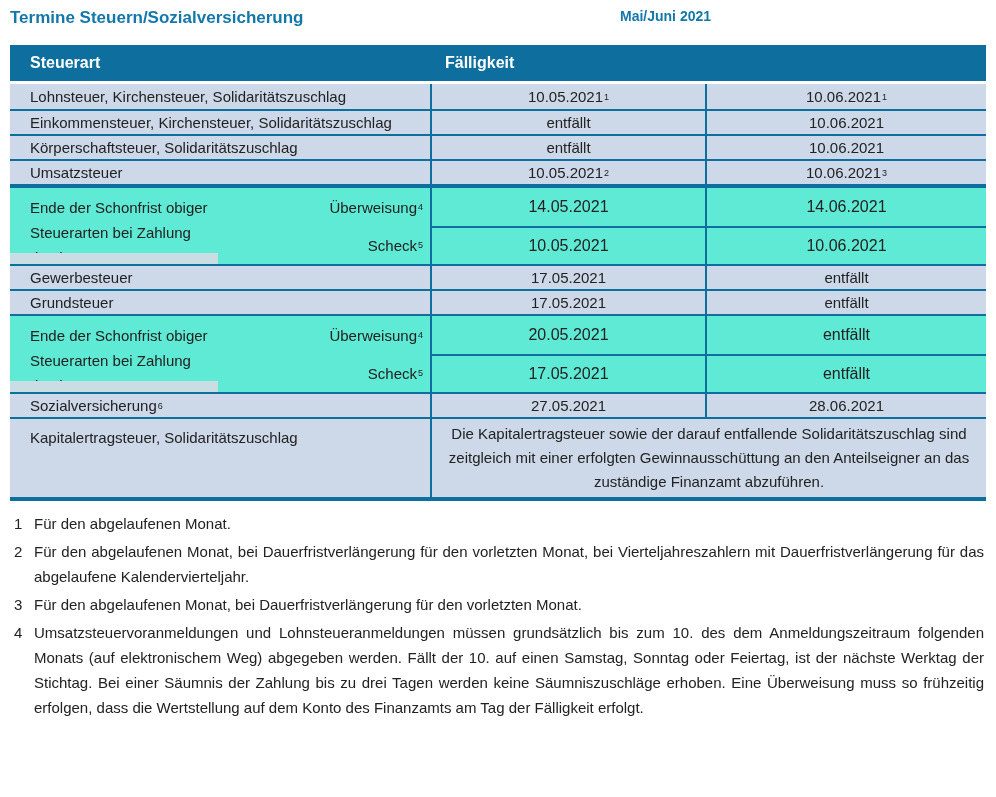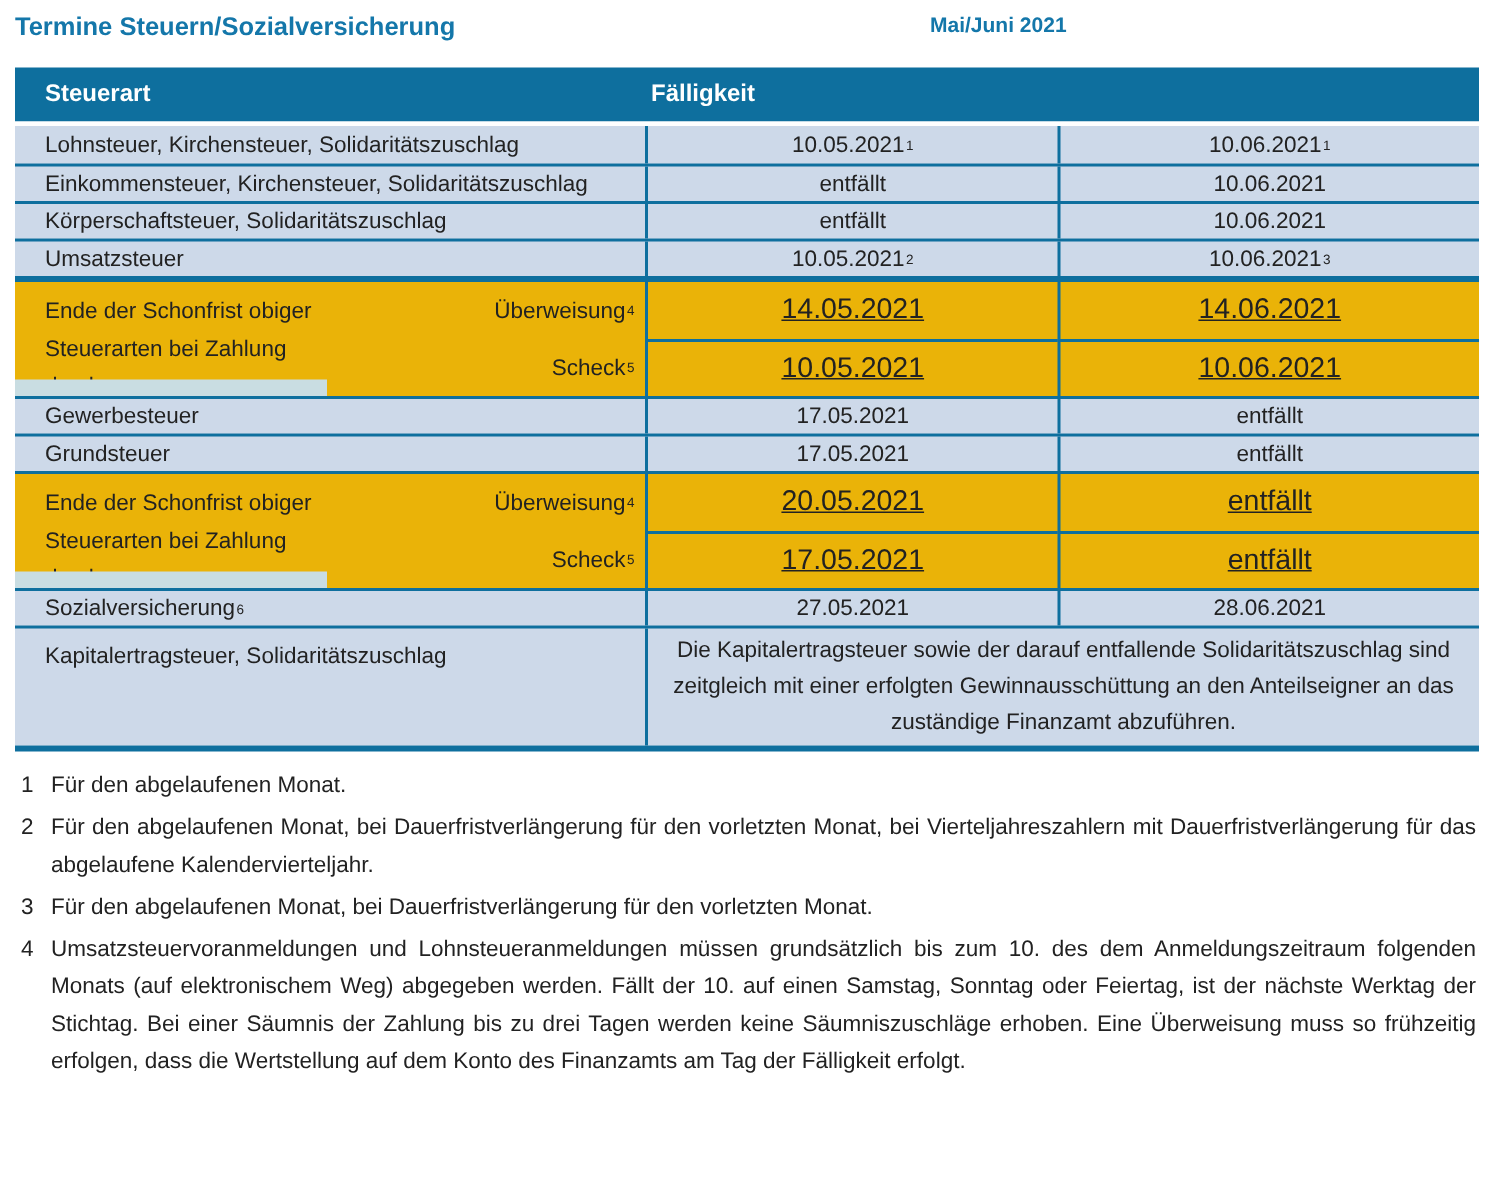--- a/index.html
+++ b/index.html
@@ -18,41 +18,41 @@
   }
   .page{width:996px;padding:8px 10px 0 10px;}
 
   
   .title-row{position:relative;height:37px;}
   .title-left{position:absolute;left:0;top:0;font-size:17px;font-weight:bold;color:var(--titlecolor);}
   .title-right{position:absolute;left:610px;top:0;font-size:14px;font-weight:bold;color:var(--titlecolor);}
 
   
   .taxtable{width:976px;}
-  .t-header{display:grid;grid-template-columns:420px 556px;height:36px;background:var(--accent);color:#ffffff;font-weight:bold;font-size:16px;align-items:center;}
+  .t-header{display:grid;grid-template-columns:420px 556px;height:36px;background:var(--accent);color:#ffffff;font-weight:bold;font-size:16px;align-items:center;gap:11px;}
   .t-header .h1{padding-left:20px;}
   .t-header .h2{padding-left:4px;}
   .t-gap{height:3px;background:#ffffff;}
 
   .row{display:grid;grid-template-columns:420px 275px 281px;height:25px;background:var(--rowbg);border-top:2px solid var(--accent);}
   .row.first{border-top:none;}
   .cell{display:flex;align-items:center;font-size:15px;}
   .cell.lab{padding-left:20px;}
   .cell.date{justify-content:center;border-left:2px solid var(--accent);text-align:center;}
 
   sup{font-size:9px;line-height:0;vertical-align:super;margin-left:1px;}
 
   
-  .block{position:relative;display:grid;grid-template-columns:210px 210px 275px 281px;grid-template-rows:38px 38px;background:#eab308;border-top:2px solid var(--accent);}
+  .block{position:relative;display:grid;grid-template-columns:210px 210px 275px 281px;grid-template-rows:38px 38px;background:#5eead4;border-top:2px solid var(--accent);}
   .block.thick{border-top:4px solid var(--accent);}
   .block .blabel{grid-column:1;grid-row:1/3;padding:7px 0 0 20px;font-size:15px;line-height:25px;}
   .block .method{grid-column:2;display:flex;align-items:center;justify-content:flex-end;padding-right:7px;font-size:15px;}
   .block .m1{grid-row:1;}
   .block .m2{grid-row:2;}
-  .block .date{display:flex;align-items:center;justify-content:center;font-size:19px;border-left:2px solid var(--accent);text-decoration:underline;}
+  .block .date{display:flex;align-items:center;justify-content:center;font-size:16px;border-left:2px solid var(--accent);}
   .block .r1{grid-row:1;}
   .block .r2{grid-row:2;border-top:2px solid var(--accent);}
   .block .c3{grid-column:3;}
   .block .c4{grid-column:4;}
   .block .hbar{position:absolute;left:0;bottom:0;width:208px;height:11px;background:var(--highlight);}
 
   
   .krow{display:grid;grid-template-columns:420px 556px;height:80px;background:var(--rowbg);border-top:2px solid var(--accent);}
   .krow .lab{display:flex;align-items:flex-start;padding:10px 0 0 20px;font-size:15px;}
   .krow .note{border-left:2px solid var(--accent);display:flex;align-items:center;justify-content:center;text-align:center;font-size:15px;line-height:24px;padding:2px 12px;}

